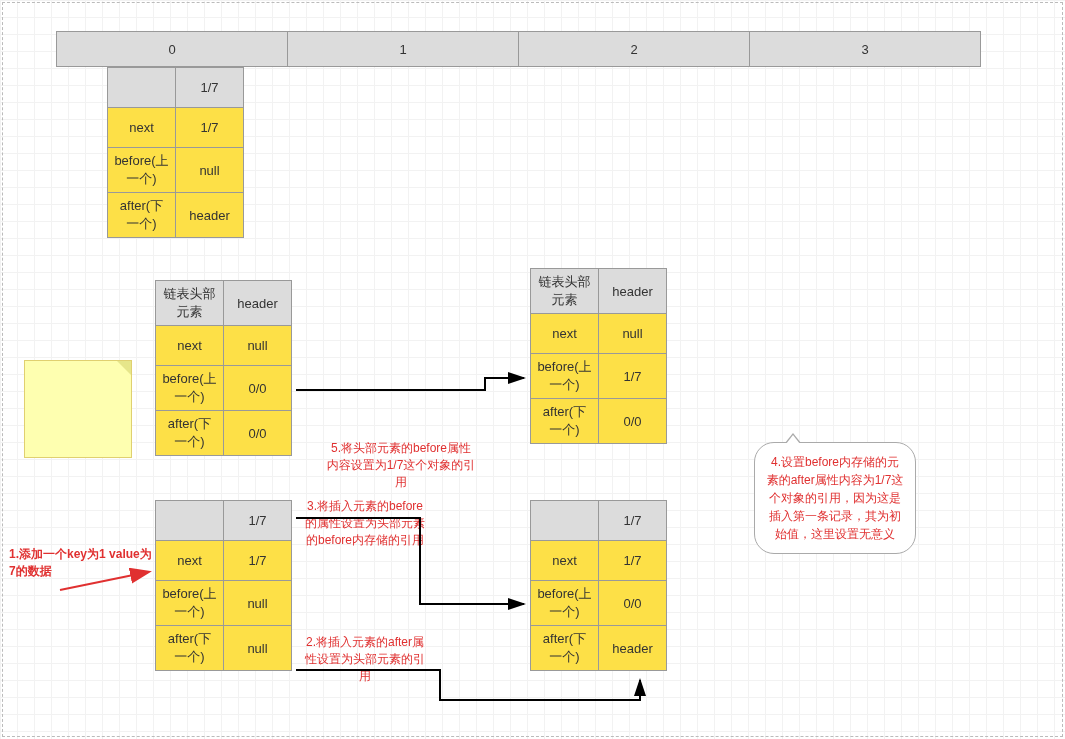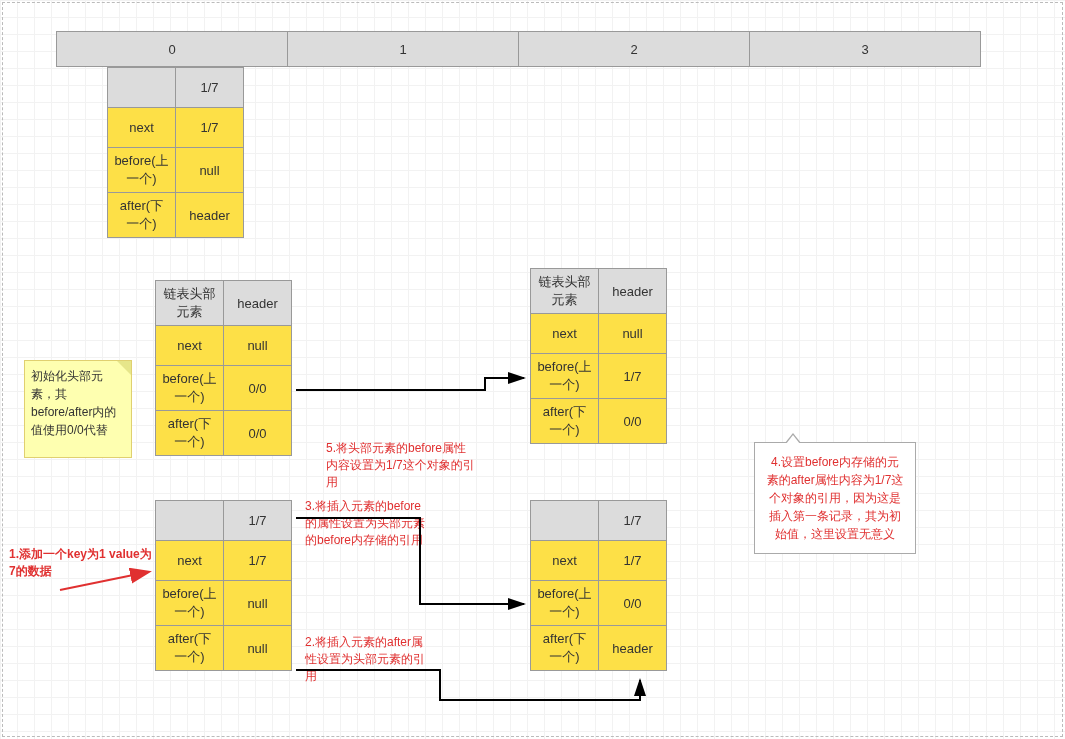--- a/index.html
+++ b/index.html
@@ -91,32 +91,32 @@
     border-width: 0 14px 14px 0;
     border-color: transparent #e6e68a transparent transparent;
   }
   
   
   .redlabel {
     position: absolute;
     color: #e03030;
     font-size: 12px;
     line-height: 1.4;
-    text-align: left;
+    text-align: center;
   }
   
   
   .bubble {
     position: absolute;
     top: 442px;
     left: 754px;
     width: 162px;
     background: #fff;
     border: 1px solid #aaa;
-    border-radius: 0;
+    border-radius: 20px;
     padding: 10px;
     font-size: 12px;
     color: #e03030;
     line-height: 1.5;
     text-align: center;
   }
   .bubble-tail {
     position: absolute;
     top: -10px;
     left: 30px;
@@ -258,21 +258,20 @@
         </tr>
     <tr>
           <td class="tall">after(下一个)</td>
           <td>header</td>
         </tr>
   </tbody>
     </table>
 
   <div class="note">
     <div class="note-corner"></div>
-    <span>初始化头部元素，其before/after内的值使用0/0代替</span>
   </div>
 
   <div class="redlabel" style="top:546px; left:9px; width:145px; text-align:left;font-weight:bold;">1.添加一个key为1 value为7的数据</div>
   <div class="redlabel" style="top:634px; left:305px; width:120px;">2.将插入元素的after属性设置为头部元素的引用</div>
   <div class="redlabel" style="top:498px; left:305px; width:120px;">3.将插入元素的before的属性设置为头部元素的before内存储的引用</div>
   <div class="redlabel" style="top:440px; left:326px; width:150px;">5.将头部元素的before属性内容设置为1/7这个对象的引用</div>
 
   <div class="bubble">
     <div class="bubble-tail"></div>
     <span>4.设置before内存储的元素的after属性内容为1/7这个对象的引用，因为这是插入第一条记录，其为初始值，这里设置无意义</span>

